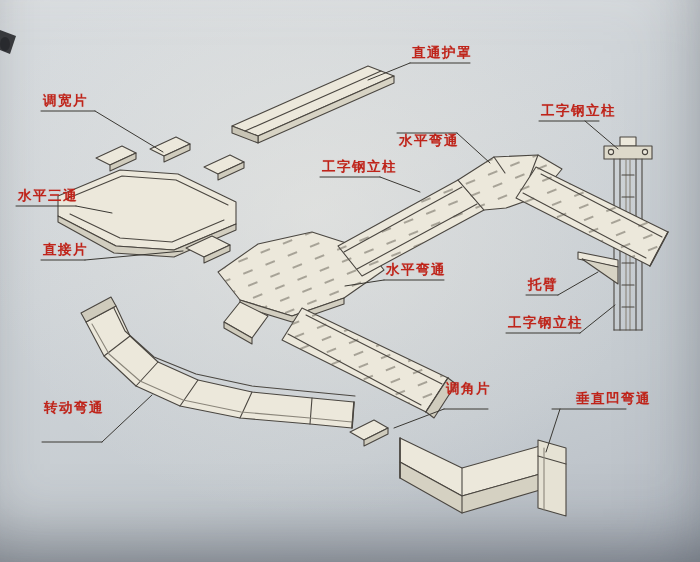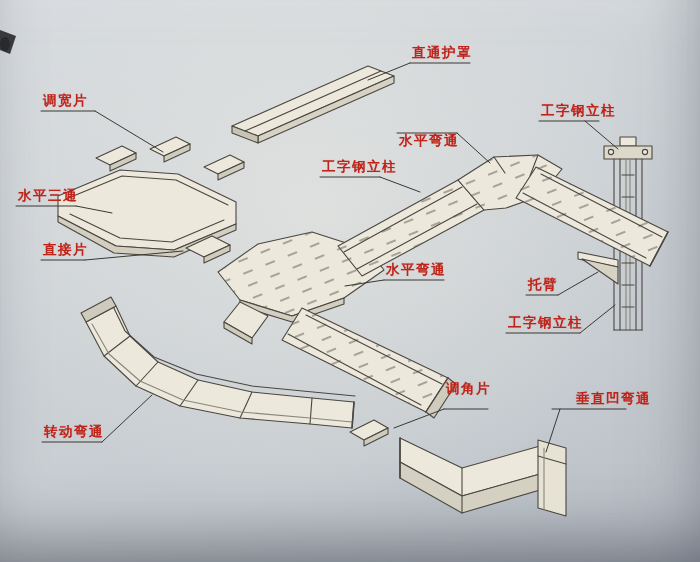--- a/index.html
+++ b/index.html
@@ -183,15 +183,15 @@
   <div class="label" style="left:399px;top:135px">水平弯通</div>
   <div class="label" style="left:541px;top:105px">工字钢立柱</div>
   <div class="label" style="left:322px;top:161px">工字钢立柱</div>
   <div class="label" style="left:18px;top:190px">水平三通</div>
   <div class="label" style="left:43px;top:244px">直接片</div>
   <div class="label" style="left:386px;top:264px">水平弯通</div>
   <div class="label" style="left:528px;top:279px">托臂</div>
   <div class="label" style="left:508px;top:317px">工字钢立柱</div>
   <div class="label" style="left:446px;top:383px">调角片</div>
   <div class="label" style="left:576px;top:393px">垂直凹弯通</div>
-  <div class="label" style="left:44px;top:426px">转动弯通</div>
+  <div class="label" style="left:44px;top:402px">转动弯通</div>
 
 </div>
 
 </body></html>

